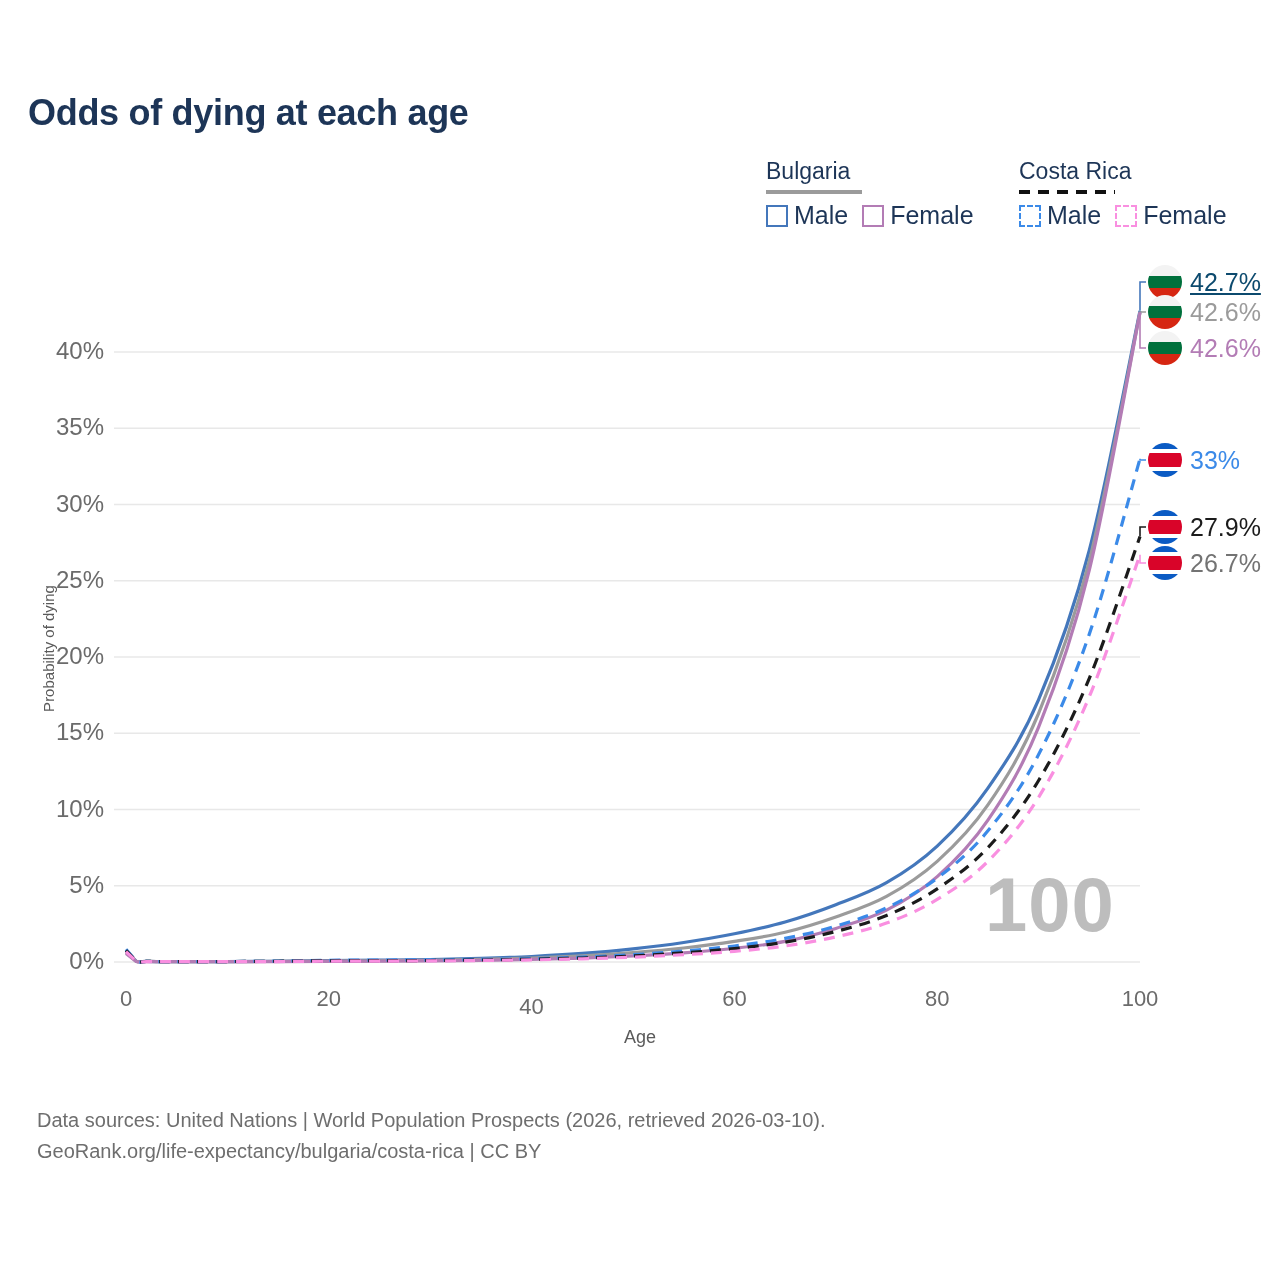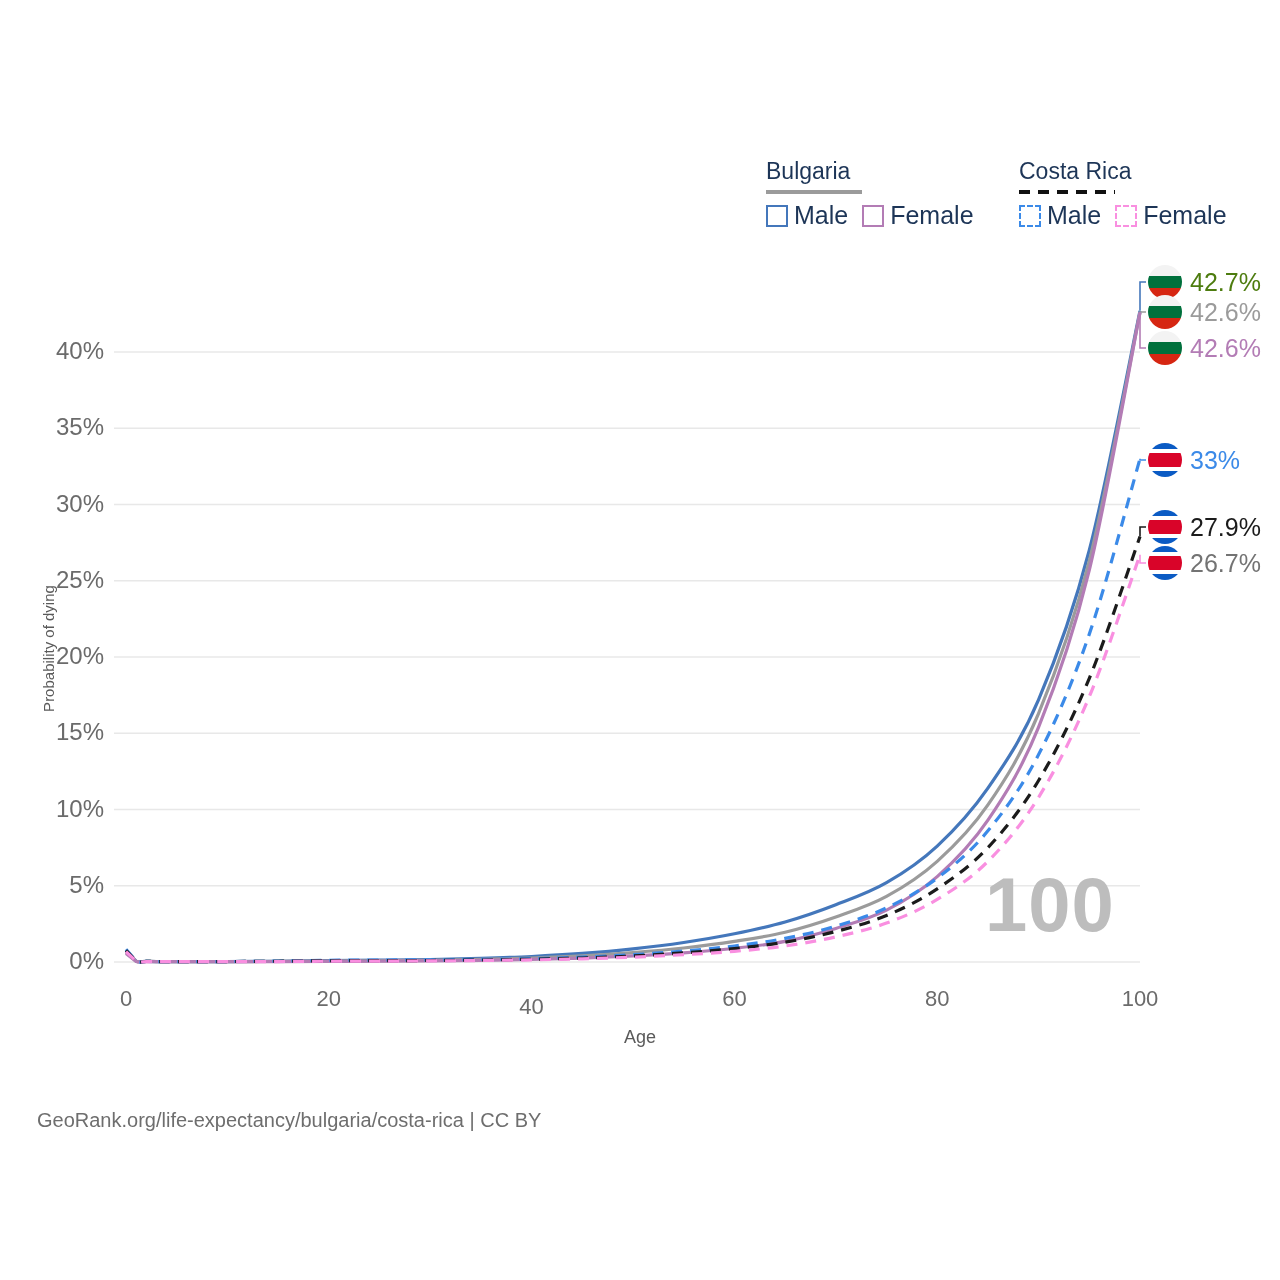--- a/index.html
+++ b/index.html
@@ -79,20 +79,21 @@
 
   
   .footer{position:absolute;left:37px;top:1105px;width:1200px;}
   .footer div{font-size:20px;color:#6e6e6e;line-height:1.55;}
 </style>
 </head>
 <body>
 
 <div id="root">
 
+  <div class="title">Odds of dying at each age</div>
 
   <div class="legend">
 
     <div class="legend-group bulgaria">
       <div class="country-head">Bulgaria</div>
       <div class="country-rule solid"></div>
       <div class="swatch-row">
         <div class="swatch-item">
           <span class="sw solid-blue"></span>
           <span class="sw-label">Male</span>
@@ -178,21 +179,21 @@
 
     <div id="endlabels">
         <div class="endlab" style="left: 1148px; top: 265px;">
           <span class="flag">
             <span class="flag-bg">
               <i style="height:33.4%;background:#f3f3f3"></i>
               <i style="height:33.3%;background:#00703c"></i>
               <i style="height:33.3%;background:#d62612"></i>
             </span>
           </span>
-          <span class="endval" style="color: #4d7c0f;">42.7%</span>
+          <span class="endval" style="color: #0c4a6e; text-decoration: underline;">42.7%</span>
         </div>
         <div class="endlab" style="left: 1148px; top: 295px;">
           <span class="flag">
             <span class="flag-bg">
               <i style="height:33.4%;background:#f3f3f3"></i>
               <i style="height:33.3%;background:#00703c"></i>
               <i style="height:33.3%;background:#d62612"></i>
             </span>
           </span>
           <span class="endval" style="color: rgb(155, 155, 155);">42.6%</span>
@@ -240,16 +241,17 @@
               <i style="height:13%;background:#ffffff"></i>
               <i style="height:17%;background:#0b5bc4"></i>
             </span>
           </span>
           <span class="endval" style="color: #737373;">26.7%</span>
         </div>
       </div>
   </div>
 
   <div class="footer">
+    <div>Data sources: United Nations | World Population Prospects (2026, retrieved 2026-03-10).</div>
     <div>GeoRank.org/life-expectancy/bulgaria/costa-rica | CC BY</div>
   </div>
 
 </div>
 
 </body></html>

